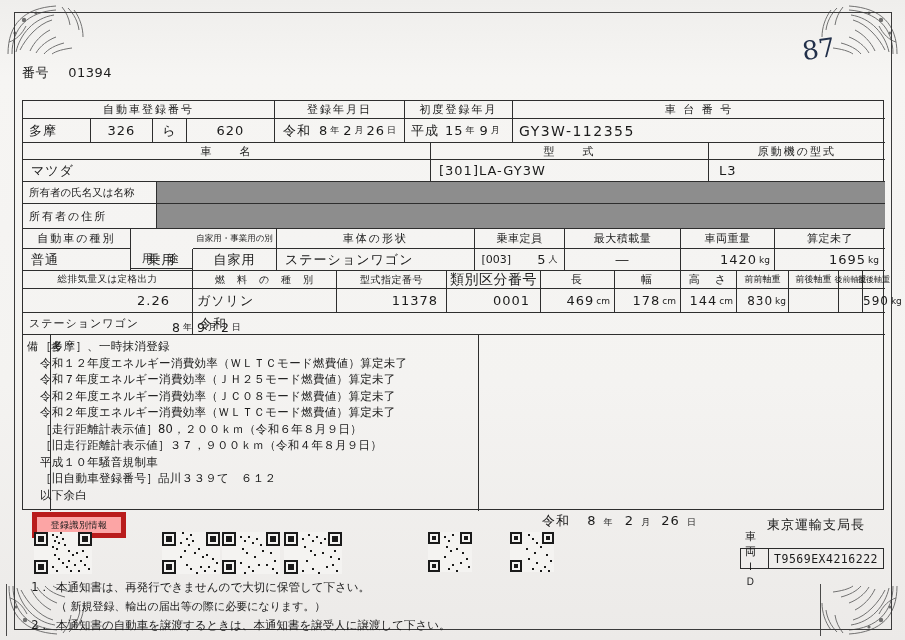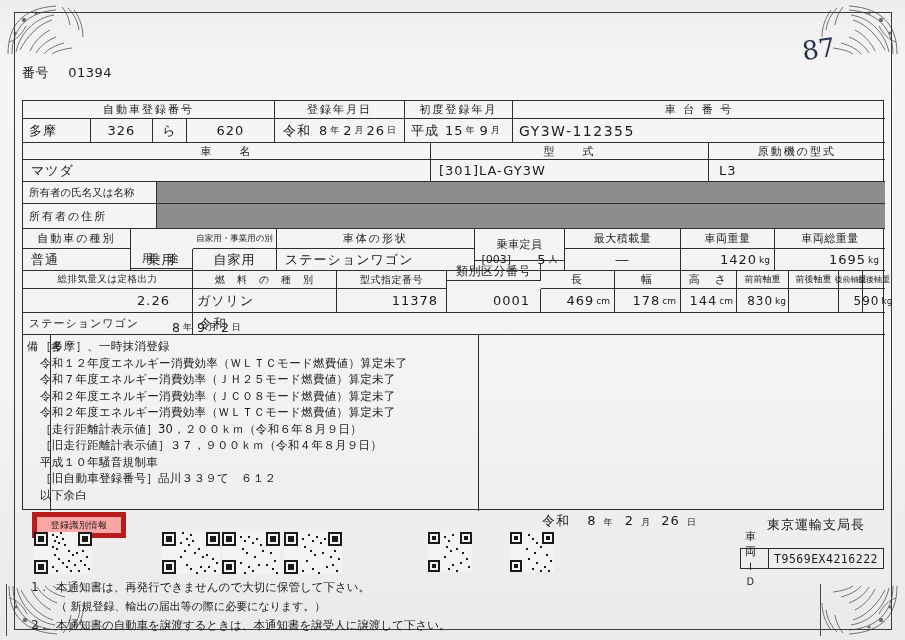--- a/index.html
+++ b/index.html
@@ -340,24 +340,24 @@
     <div class="cell lbl left bb br" style="left:0;top:81px;width:134px;height:22px;font-size:10.5px;">所有者の氏名又は名称</div>
     <div class="cell bb" style="left:134px;top:81px;width:728px;height:22px;background:#8d8d8d;"></div>
 
     <div class="cell lbl left bb br" style="left:0;top:103px;width:134px;height:25px;letter-spacing:2px;">所有者の住所</div>
     <div class="cell bb" style="left:134px;top:103px;width:728px;height:25px;background:#8d8d8d;"></div>
 
     <div class="cell lbl bb br" style="left:0;top:128px;width:108px;height:20px;">自動車の種別</div>
     <div class="cell lbl bb br" style="left:108px;top:128px;width:62px;height:20px;margin-top:20px;">用　途</div>
     <div class="cell lbl bb br" style="left:170px;top:128px;width:84px;height:20px;font-size:8.5px;letter-spacing:0;">自家用・事業用の別</div>
     <div class="cell lbl bb br" style="left:254px;top:128px;width:198px;height:20px;">車体の形状</div>
-    <div class="cell lbl bb br" style="left:452px;top:128px;width:90px;height:32px;letter-spacing:0.5px;">乗車定員</div>
+    <div class="cell lbl bb br" style="left:452px;top:128px;width:90px;height:20px;letter-spacing:0.5px;">乗車定員</div>
     <div class="cell lbl bb br" style="left:542px;top:128px;width:116px;height:20px;letter-spacing:0.5px;">最大積載量</div>
     <div class="cell lbl bb br" style="left:658px;top:128px;width:94px;height:20px;letter-spacing:0.5px;">車両重量</div>
-    <div class="cell lbl bb" style="left:752px;top:128px;width:110px;height:20px;letter-spacing:0.5px;">車両総重量</div>
+    <div class="cell lbl bb" style="left:752px;top:128px;width:110px;height:20px;letter-spacing:0.5px;">算定未了</div>
 
     <div class="cell val br bb" style="left:0;top:148px;width:108px;height:22px;padding-left:8px;">普通</div>
     <div class="cell val br bb" style="left:108px;top:148px;width:62px;height:22px;justify-content:center;">乗用</div>
     <div class="cell val br bb" style="left:170px;top:148px;width:84px;height:22px;justify-content:center;">自家用</div>
     <div class="cell val br bb" style="left:254px;top:148px;width:198px;height:22px;padding-left:8px;">ステーションワゴン</div>
     <div class="cell br bb" style="left:452px;top:148px;width:90px;height:22px;justify-content:center;">
       <span style="font-size:11px;margin-right:26px;">[003]</span>
       <span class="val">5</span>
       <span class="unit">人</span>
     </div>
@@ -369,21 +369,21 @@
       <span class="unit">kg</span>
     </div>
     <div class="cell bb" style="left:752px;top:148px;width:110px;height:22px;justify-content:flex-end;padding-right:6px;">
       <span class="val">1695</span>
       <span class="unit">kg</span>
     </div>
 
     <div class="cell lbl bb br" style="left:0;top:170px;width:170px;height:18px;font-size:9.5px;letter-spacing:0.5px;">総排気量又は定格出力</div>
     <div class="cell lbl bb br" style="left:170px;top:170px;width:144px;height:18px;font-size:10px;letter-spacing:1px;">燃　料　の　種　別</div>
     <div class="cell lbl bb br" style="left:314px;top:170px;width:110px;height:18px;font-size:10px;letter-spacing:0.5px;">型式指定番号</div>
-    <div class="cell lbl bb br" style="left:424px;top:162px;width:94px;height:18px;font-size:12px;letter-spacing:0.5px;">類別区分番号</div>
+    <div class="cell lbl bb br" style="left:424px;top:170px;width:94px;height:18px;font-size:14px;letter-spacing:0.5px;">類別区分番号</div>
     <div class="cell lbl bb br" style="left:518px;top:170px;width:74px;height:18px;">長</div>
     <div class="cell lbl bb br" style="left:592px;top:170px;width:66px;height:18px;">幅</div>
     <div class="cell lbl bb br" style="left:658px;top:170px;width:56px;height:18px;">高　さ</div>
     <div class="cell lbl bb br" style="left:714px;top:170px;width:52px;height:18px;font-size:9px;letter-spacing:0;">前前軸重</div>
     <div class="cell lbl bb br" style="left:766px;top:170px;width:50px;height:18px;font-size:9px;letter-spacing:0;">前後軸重</div>
     <div class="cell lbl bb br" style="left:816px;top:170px;width:24px;height:18px;font-size:8px;letter-spacing:0;">後前軸重</div>
     <div class="cell lbl bb" style="left:840px;top:170px;width:22px;height:18px;font-size:8px;letter-spacing:0;">後後軸重</div>
 
     <div class="cell br bb" style="left:0;top:188px;width:170px;height:24px;justify-content:flex-end;padding-right:22px;">
       <span class="val">2.26</span>
@@ -402,21 +402,21 @@
     <div class="cell br bb" style="left:658px;top:188px;width:56px;height:24px;justify-content:flex-end;padding-right:3px;">
       <span class="val">144</span>
       <span class="unit">cm</span>
     </div>
     <div class="cell br bb" style="left:714px;top:188px;width:52px;height:24px;justify-content:flex-end;padding-right:2px;">
       <span class="val" style="font-size:12px;">830</span>
       <span class="unit">kg</span>
     </div>
     <div class="cell br bb" style="left:766px;top:188px;width:50px;height:24px;"></div>
     <div class="cell br bb" style="left:816px;top:188px;width:24px;height:24px;"></div>
-    <div class="cell bb" style="left:840px;top:188px;width:22px;height:24px;justify-content:center;padding-right:2px;">
+    <div class="cell bb" style="left:840px;top:188px;width:22px;height:24px;justify-content:space-between;padding-right:2px;">
       <span class="val" style="font-size:12px;">590</span>
       <span class="unit">kg</span>
     </div>
 
     <div class="cell lbl left bb br" style="left:0;top:212px;width:170px;height:22px;letter-spacing:1px;">ステーションワゴン</div>
     <div class="cell bb" style="left:170px;top:212px;width:692px;height:22px;">
       <span class="val" style="margin-left:6px;">令和</span>
     </div>
 
     <div class="cell lbl left br" style="left:0;top:234px;width:28px;height:176px;writing-mode:horizontal-tb;align-items:flex-start;padding-top:4px;padding-left:4px;letter-spacing:1px;">備　考</div>
@@ -432,21 +432,21 @@
     <span class="val" style="margin-left:4px;font-size:12.5px;">2</span>
     <span class="unit">日</span>
   </div>
 
   <div id="notes">
     <div>［多摩］、一時抹消登録</div>
     <div>令和１２年度エネルギー消費効率（ＷＬＴＣモード燃費値）算定未了</div>
     <div>令和７年度エネルギー消費効率（ＪＨ２５モード燃費値）算定未了</div>
     <div>令和２年度エネルギー消費効率（ＪＣ０８モード燃費値）算定未了</div>
     <div>令和２年度エネルギー消費効率（ＷＬＴＣモード燃費値）算定未了</div>
-    <div>［走行距離計表示値］30，２００ｋｍ（令和６年８月９日）</div>
+    <div>［走行距離計表示値］80，２００ｋｍ（令和６年８月９日）</div>
     <div>［旧走行距離計表示値］３７，９００ｋｍ（令和４年８月９日）</div>
     <div>平成１０年騒音規制車</div>
     <div>［旧自動車登録番号］品川３３９て　６１２</div>
     <div>以下余白</div>
   </div>
 
   <div id="bottom">
     <div id="qr-label">登録識別情報</div>
 
     <svg class="qr" style="left:12px;top:22px;" width="58" height="42" viewBox="0 0 29 21">

